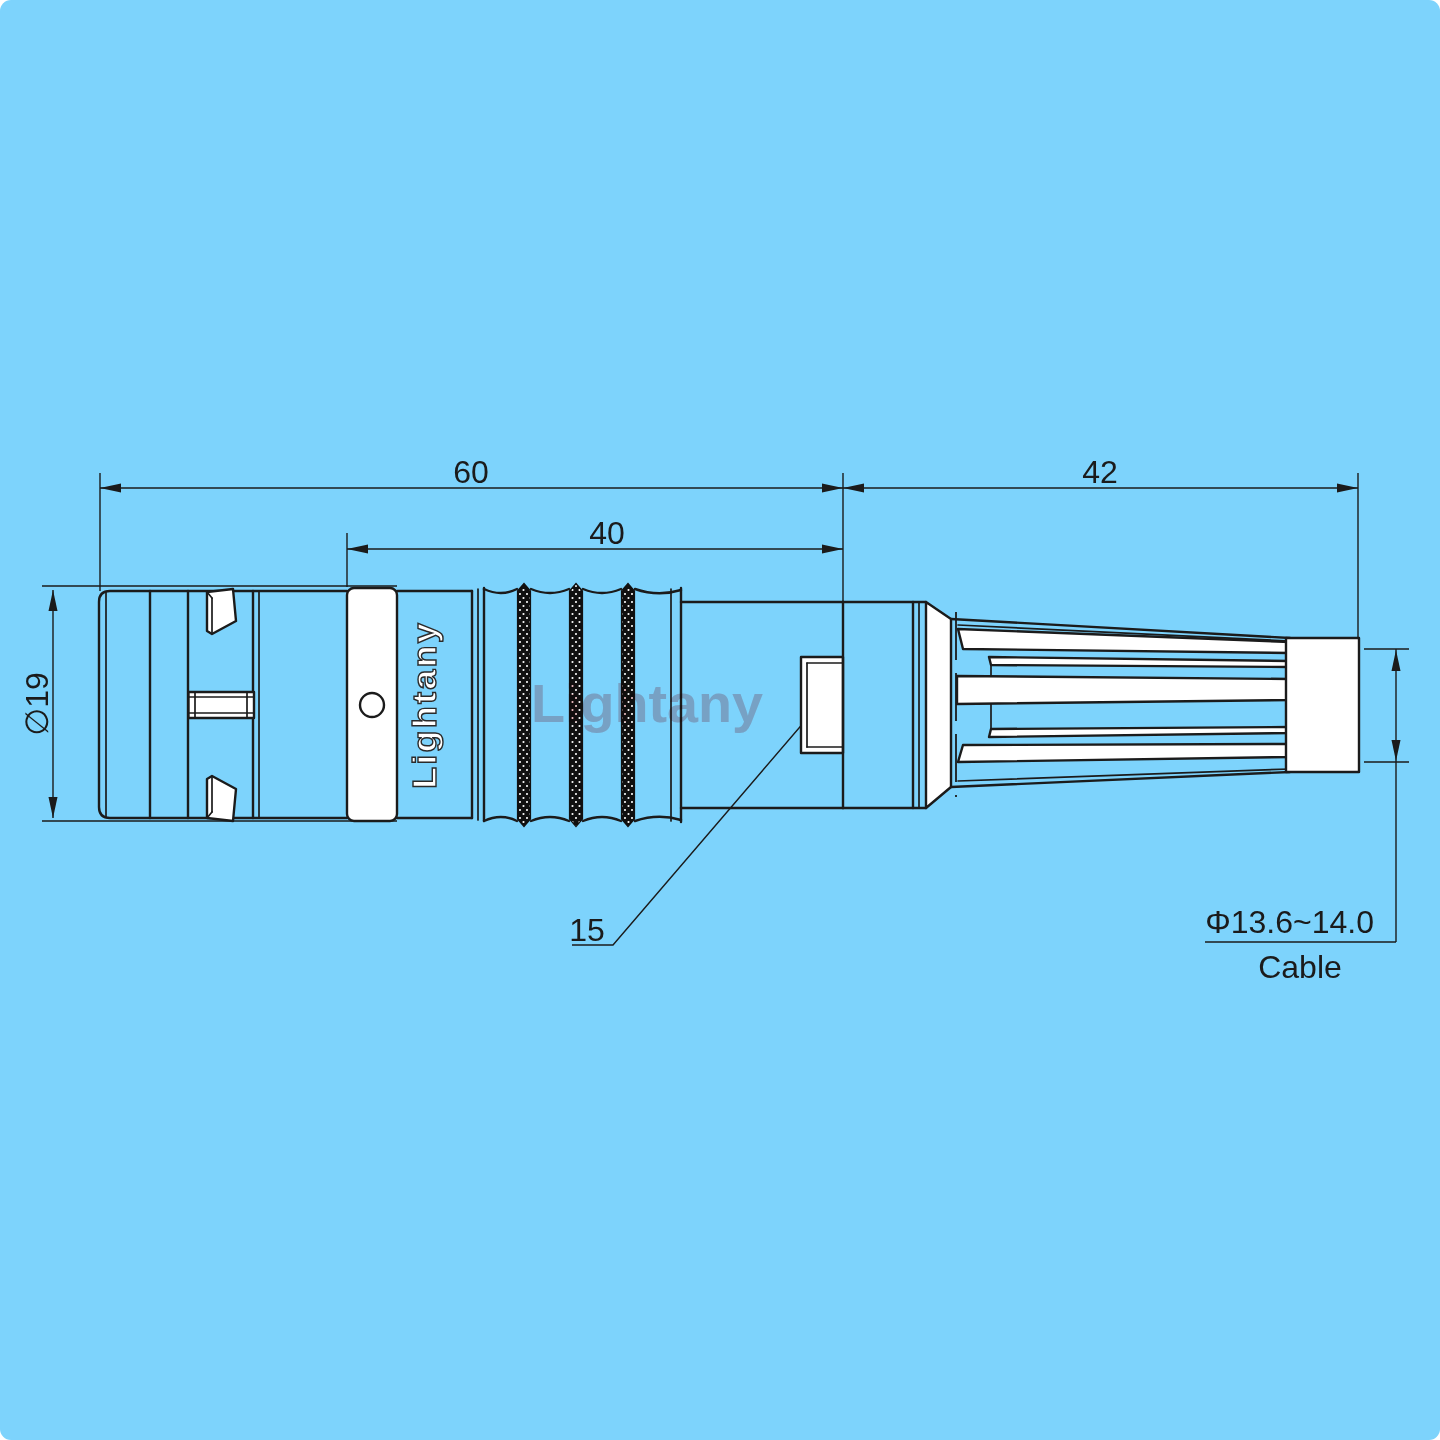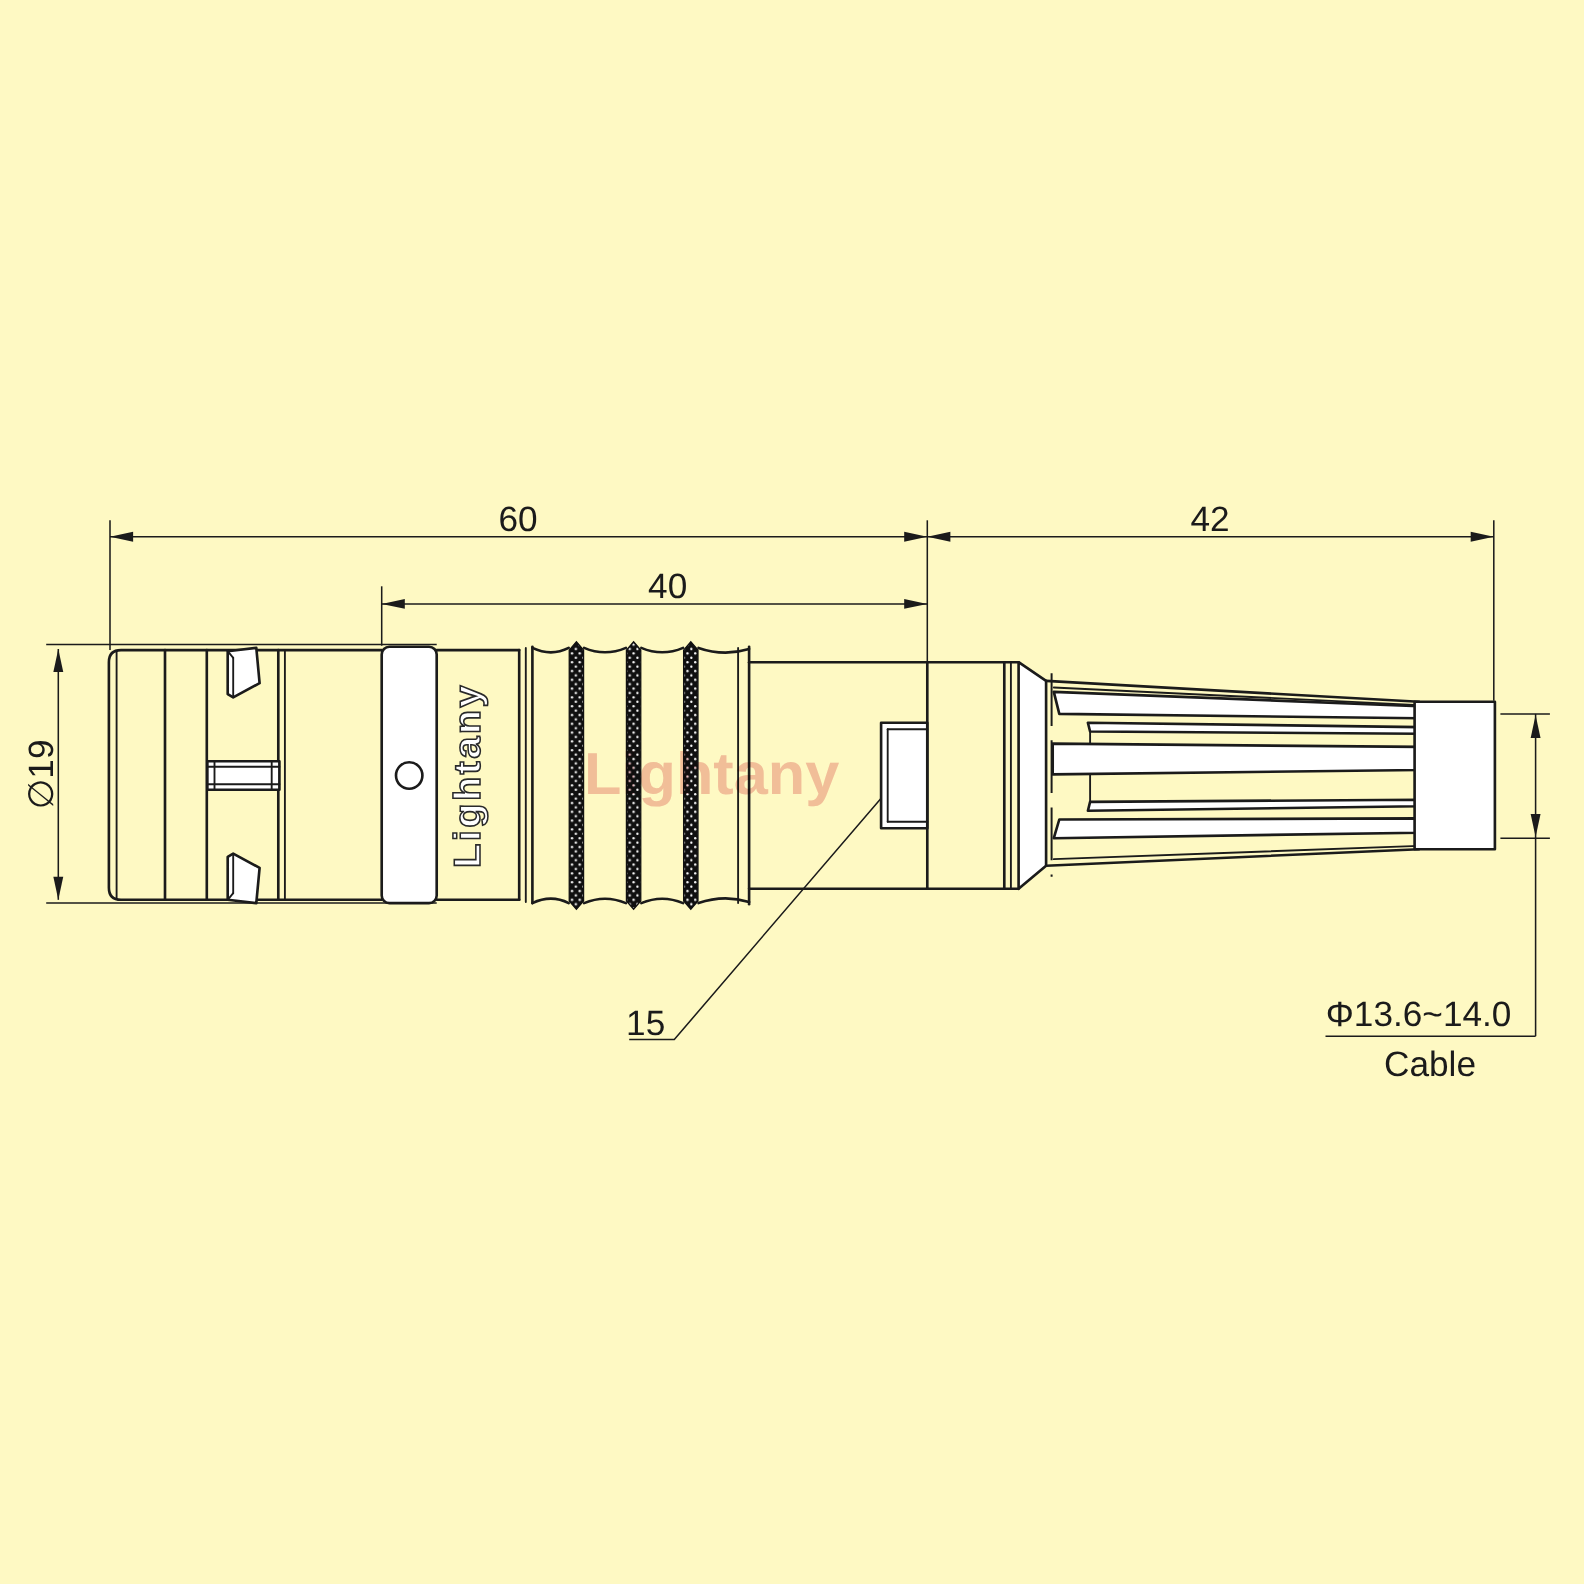--- a/index.html
+++ b/index.html
@@ -1,16 +1,16 @@
 <!DOCTYPE html>
 <html><head>
 <meta charset="utf-8">
 <style>
   html,body{margin:0;padding:0;background:#ffffff;}
-  .page{position:relative;width:1440px;height:1440px;background:#fef9c3;overflow:hidden;}
+  .page{position:relative;width:1440px;height:1440px;background:#7dd3fc;overflow:hidden;border-radius:11px;}
   svg{position:absolute;left:0;top:0;}
   .outline{stroke:#1b1b1b;stroke-width:2.4;fill:none;stroke-linecap:round;stroke-linejoin:round;}
   .outline-fill{stroke:#1b1b1b;stroke-width:2.4;fill:#ffffff;stroke-linejoin:round;}
   .detail{stroke:#1b1b1b;stroke-width:1.7;fill:none;stroke-linecap:round;}
   .dimline{stroke:#1b1b1b;stroke-width:1.4;fill:none;stroke-linecap:butt;}
   .arrow{fill:#1b1b1b;stroke:none;}
   .dot{fill:#1b1b1b;stroke:none;}
   .hidden-line{stroke:#1b1b1b;stroke-width:1.8;fill:none;stroke-dasharray:48 13;}
   .band{fill:url(#knurlpat);stroke:#111111;stroke-width:1.2;}
   .dim-text{font-family:"Liberation Sans",sans-serif;font-size:32px;fill:#1b1b1b;}

